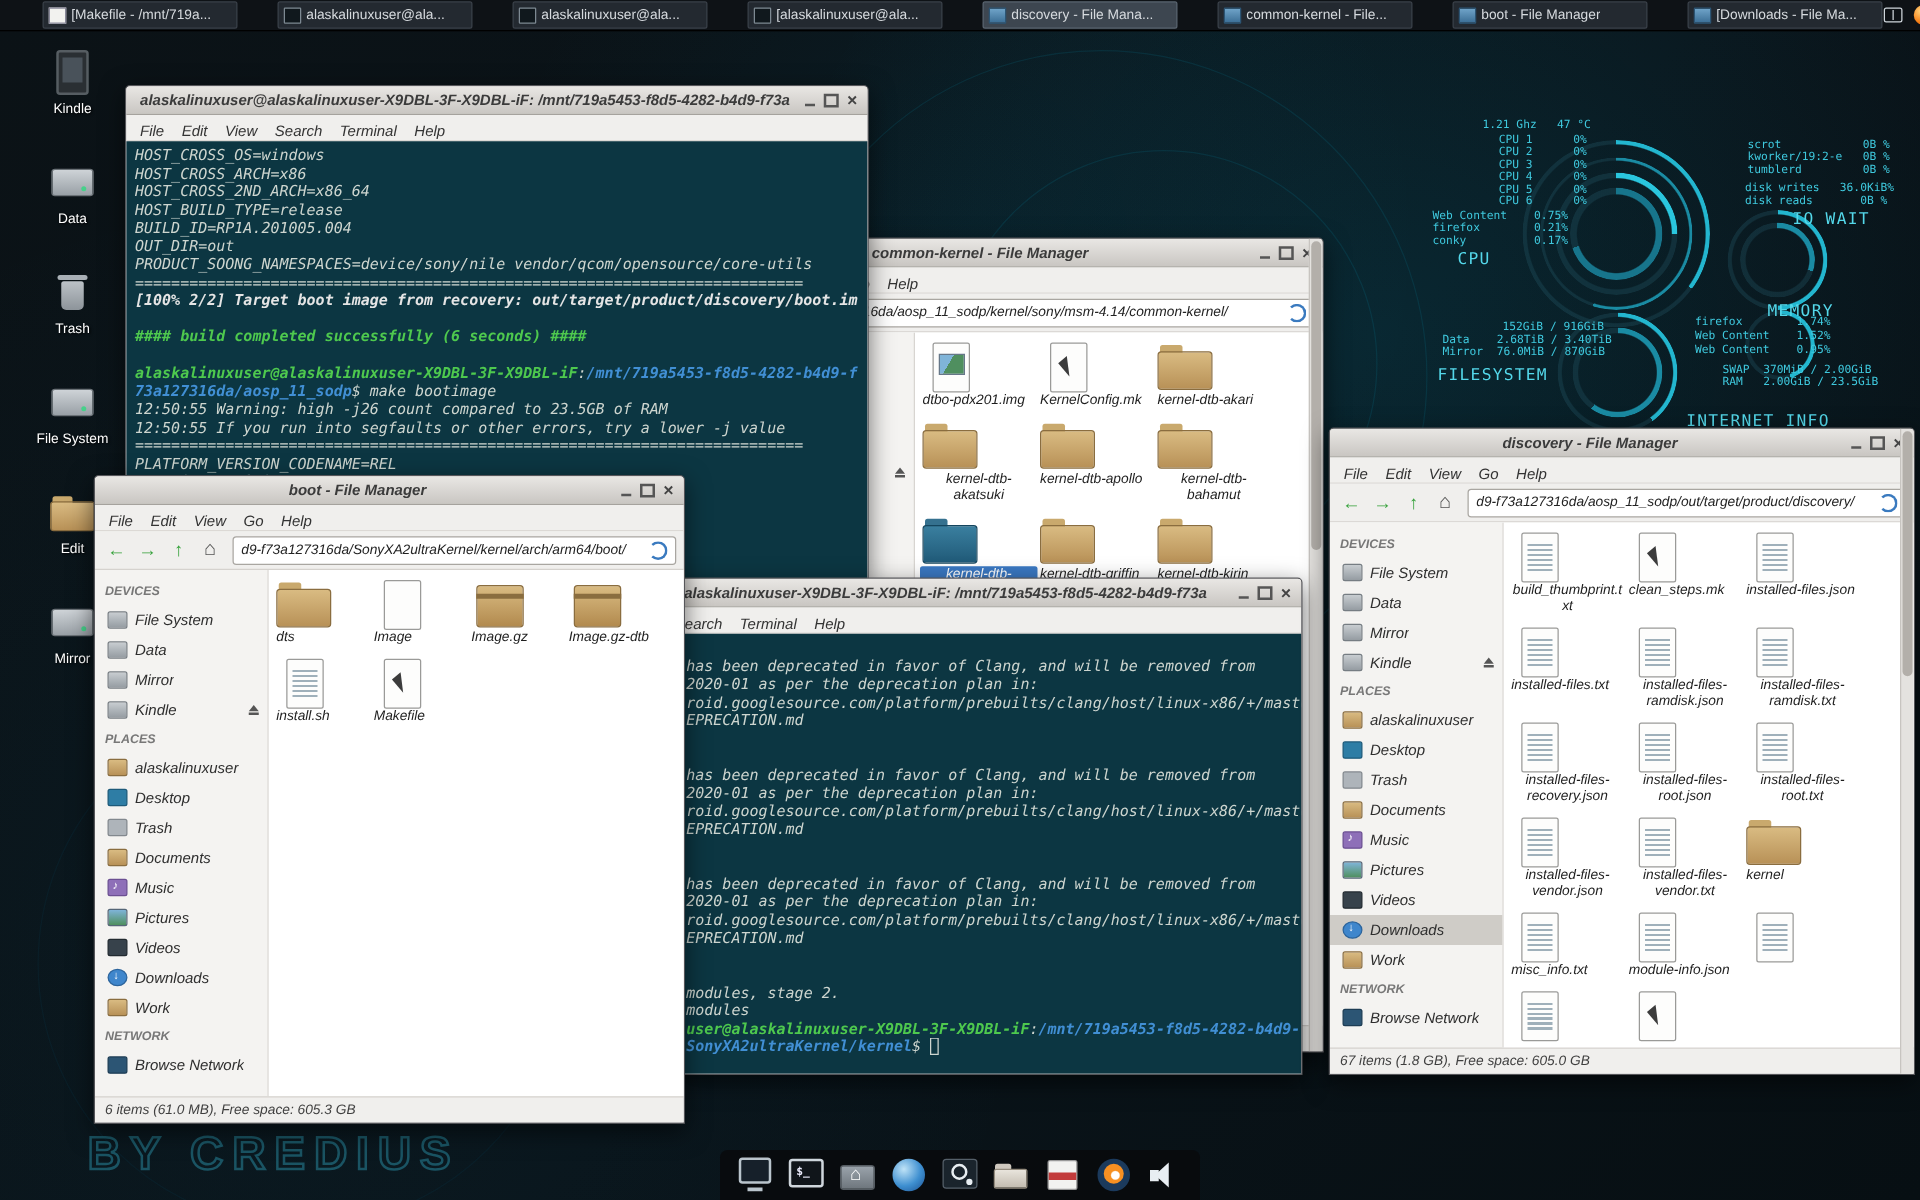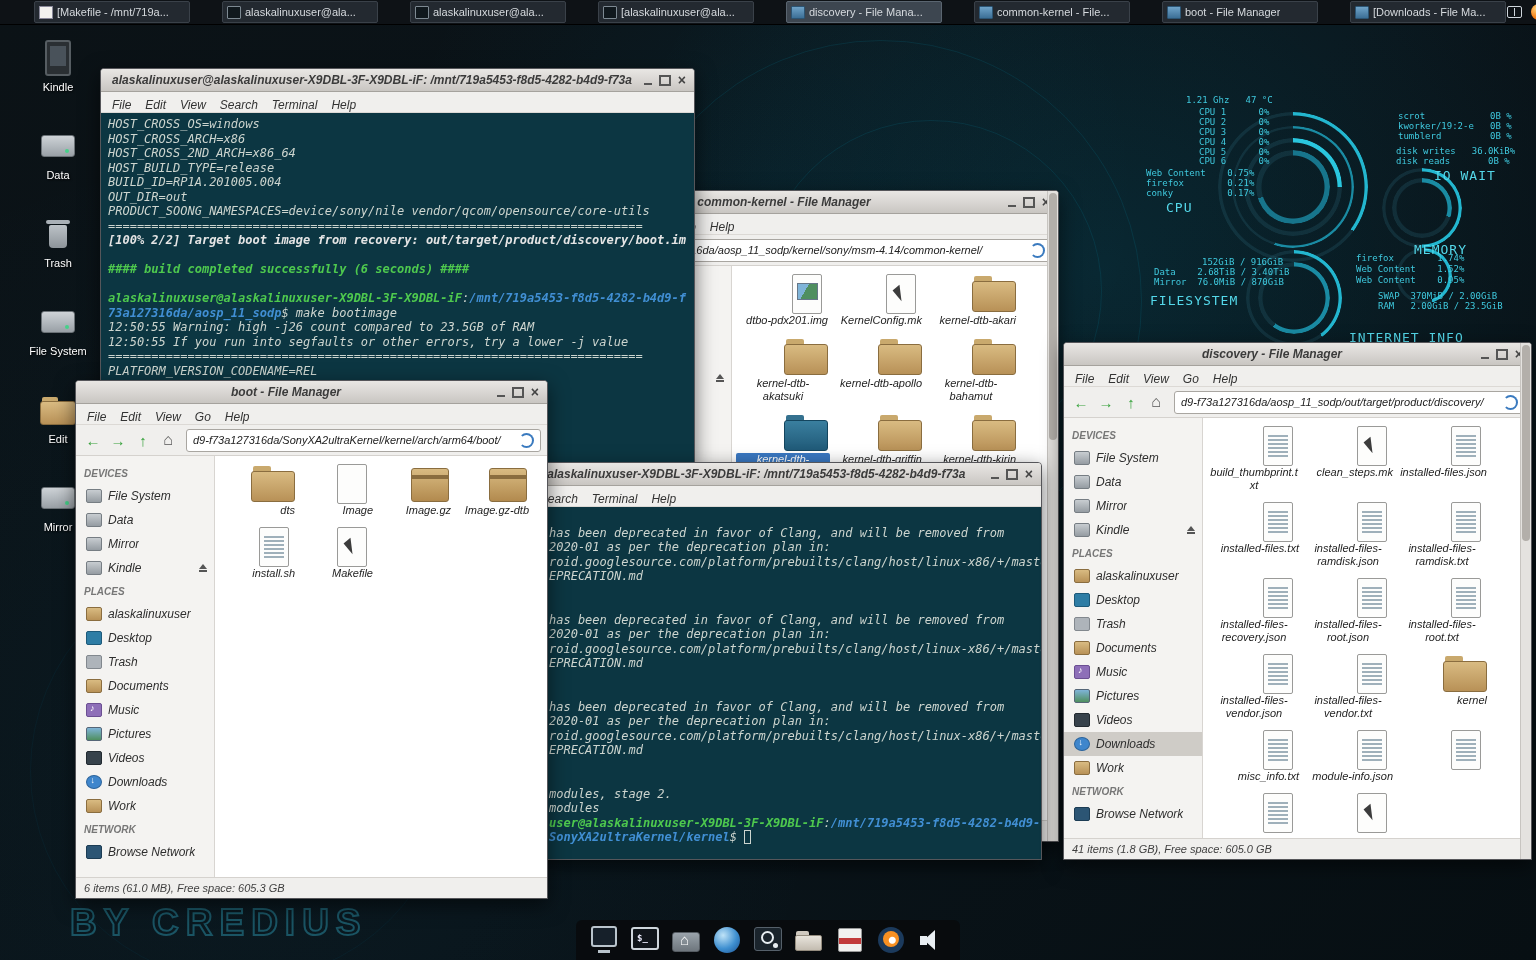--- a/index.html
+++ b/index.html
@@ -106,21 +106,21 @@
   .sbi.music::before{content:"♪";color:#fff;font-size:9px;position:absolute;left:3px;top:-1px;}
   .sbi.image{background:linear-gradient(#7fb4d8,#4f8f5f);border:1px solid #567;}
   .sbi.video{background:#37424b;border:1px solid #222a30;}
   .sbi.downloads{background:#3f86cc;border:1px solid #2c649c;border-radius:50%;}
   .sbi.downloads::before{content:"↓";color:#fff;font-size:9px;position:absolute;left:3.5px;top:-1px;}
   .sbi.network{background:#2c5574;border:1px solid #1c3c54;}
   .eject{margin-left:auto;display:flex;flex-direction:column;align-items:center;width:10px;cursor:pointer;}
   .eject::before{content:"";width:0;height:0;border-left:4px solid transparent;border-right:4px solid transparent;border-bottom:5px solid #555;}
   .eject::after{content:"";width:8px;height:2px;background:#555;margin-top:1px;}
   .files{flex:1;position:relative;display:flex;flex-wrap:wrap;align-content:flex-start;padding:6px 4px;overflow:hidden;background:#fff;}
-  .fitem{width:94px;margin:2px 0 8px;display:flex;flex-direction:column;align-items:flex-end;cursor:pointer;}
+  .fitem{width:94px;margin:2px 0 8px;display:flex;flex-direction:column;align-items:flex-start;cursor:pointer;}
   #boot-fm .fitem{width:78px;}
   .flabel{font-size:11px;line-height:13px;color:#1e1e1e;text-align:center;max-width:92px;overflow-wrap:anywhere;padding:0 2px;border-radius:2px;}
   .fitem.sel .flabel{background:#3a78c2;color:#fff;}
   .ficon{position:relative;width:48px;height:40px;flex:none;}
   .ficon.folder::before,.ficon.folder-blue::before{content:"";position:absolute;left:4px;top:2px;width:18px;height:9px;background:#c9a96d;border-radius:2px 2px 0 0;}
   .ficon.folder::after,.ficon.folder-blue::after{content:"";position:absolute;left:2px;top:7px;right:2px;bottom:2px;background:linear-gradient(#d9bb82,#b89157);border:1px solid #8a6d3f;border-radius:3px;}
   .ficon.folder-blue::before{background:#35718f;}
   .ficon.folder-blue::after{background:linear-gradient(#3a7f9f,#205a78);border-color:#174burned;}
   .ficon.folder-blue::after{border-color:#14455e;}
   .ficon.file::after,.ficon.text::after,.ficon.script::after,.ficon.image::after{content:"";position:absolute;left:10px;top:0;width:28px;height:38px;background:#fdfdfc;border:1px solid #9a9a98;border-radius:2px;}
@@ -723,21 +723,21 @@
           <div class="ficon text"></div>
           <div class="flabel"></div>
         </div>
         <div class="fitem">
           <div class="ficon script"></div>
           <div class="flabel"></div>
         </div>
       </div>
     <div class="vscroll"></div>
   </div>
-  <div class="statusbar">41 items (1.8 GB), Free space: 605.0 GB</div>
+  <div class="statusbar">67 items (1.8 GB), Free space: 605.0 GB</div>
 </div>
 
 <div id="dock">
     <div class="dock-item di-screen"></div>
     <div class="dock-item di-terminal"></div>
     <div class="dock-item di-home"></div>
     <div class="dock-item di-browser"></div>
     <div class="dock-item di-search"></div>
     <div class="dock-item di-files"></div>
     <div class="dock-item di-package"></div>

